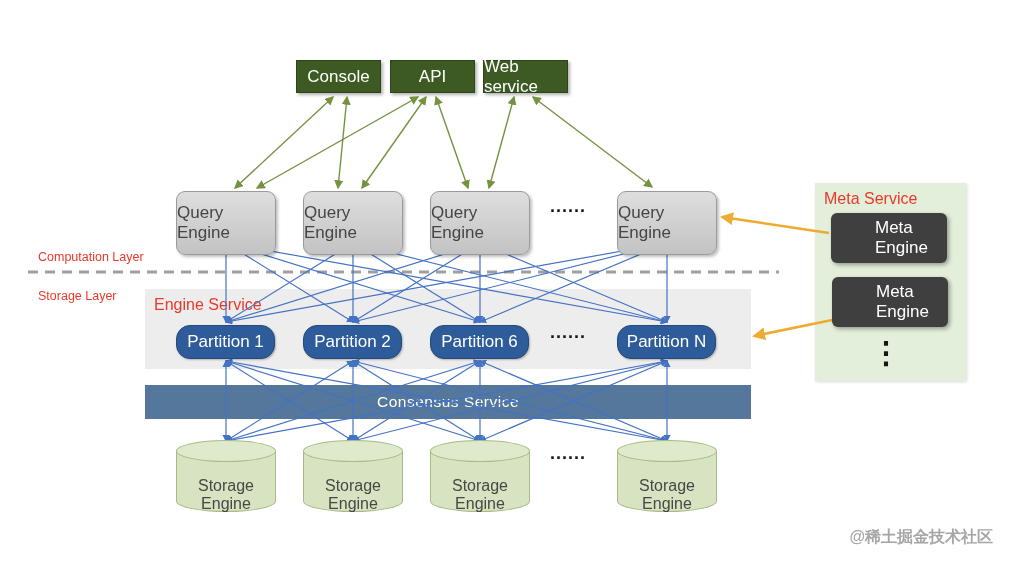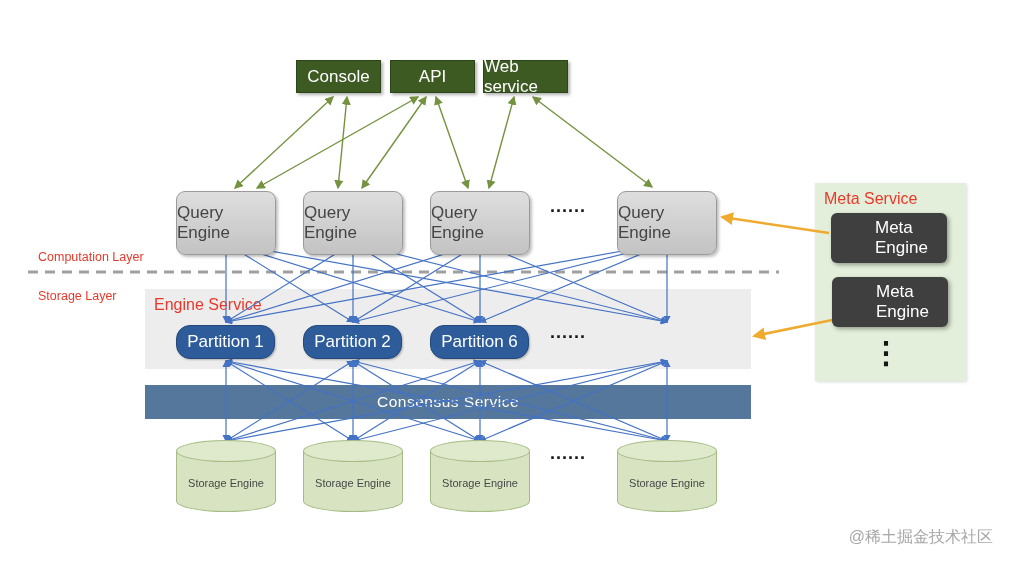--- a/index.html
+++ b/index.html
@@ -39,24 +39,24 @@
          letter-spacing:1px;color:#161616;z-index:5;}
   .vdots{position:absolute;width:56px;text-align:center;font-size:30px;font-weight:bold;
          color:#161616;z-index:5;line-height:34px;}
 
   .cyl{position:absolute;width:100px;height:72px;z-index:4;}
   .cyl-body{position:absolute;left:0;top:11px;width:100%;height:61px;background:#d8e4c1;
             border:1.5px solid #a6bc86;border-top:none;box-sizing:border-box;
             border-radius:0 0 50% 50% / 0 0 11px 11px;}
   .cyl-top{position:absolute;left:0;top:0;width:100%;height:22px;border-radius:50%;
            background:#dfe9cb;border:1.5px solid #a6bc86;box-sizing:border-box;}
-  .cyl-label{position:absolute;left:0;top:37px;width:100%;text-align:center;font-size:11px;
+  .cyl-label{position:absolute;left:0;top:37px;width:100%;text-align:center;font-size:16px;
              color:#474747;}
 
-  .watermark{position:absolute;right:18px;top:527px;font-size:16px;color:#a6a6a6;z-index:5;}
+  .watermark{position:absolute;right:18px;top:527px;font-size:16px;color:#a6a6a6;z-index:5;font-weight:bold;}
 </style>
 </head>
 <body>
 
 <div class="canvas">
 
   <svg id="arrows" width="1011" height="566" viewBox="0 0 1011 566">
     <defs>
       <marker id="ag-m" viewBox="0 0 10 10" refX="8.5" refY="5" markerWidth="6.5" markerHeight="6.5" orient="auto-start-reverse">
         <path d="M0,0 L10,5 L0,10 z" fill="#74923f"></path>
@@ -131,20 +131,21 @@
   <div class="box dark" style="left:831px;top:213px">Meta Engine</div>
   <div class="box dark" style="left:832px;top:277px">Meta Engine</div>
   <div class="vdots" style="left:858px;top:336px">⋮</div>
 
   <div class="panel storage" style="left:145px;top:289px;width:606px;height:80px">
     <div class="panel-title">Engine Service</div>
   </div>
   <div class="box blue" style="left:176px;top:325px">Partition 1</div>
   <div class="box blue" style="left:303px;top:325px">Partition 2</div>
   <div class="box blue" style="left:430px;top:325px">Partition 6</div>
+  <div class="box blue" style="left:617px;top:325px">Partition N</div>
   <div class="hdots" style="left:540px;top:322px">......</div>
 
   <div class="bar" style="left:145px;top:385px;width:606px;height:34px">Consensus Service</div>
 
   <div class="cyl" style="left:176px;top:440px">
     <div class="cyl-body"></div>
     <div class="cyl-top"></div>
     <div class="cyl-label">Storage Engine</div>
   </div>
   <div class="cyl" style="left:303px;top:440px">

